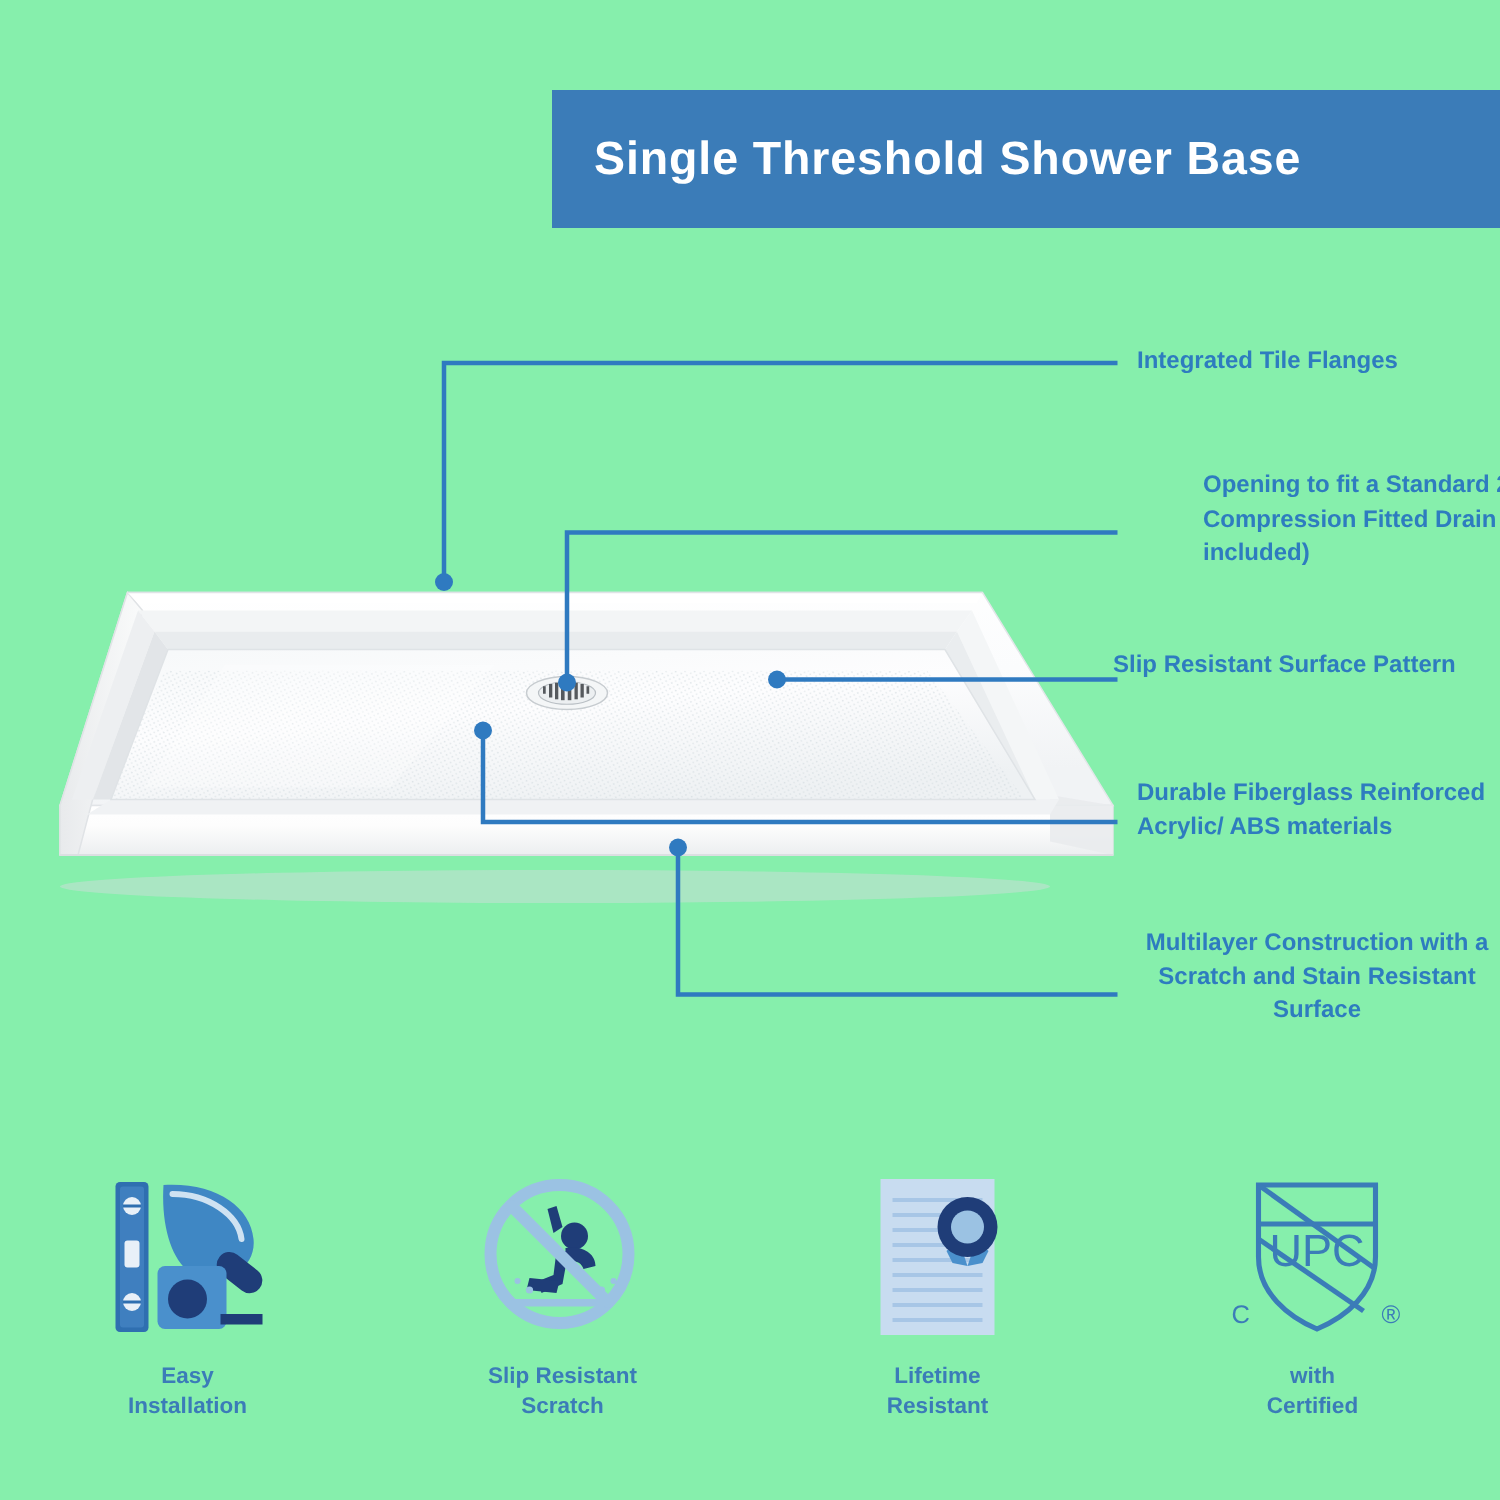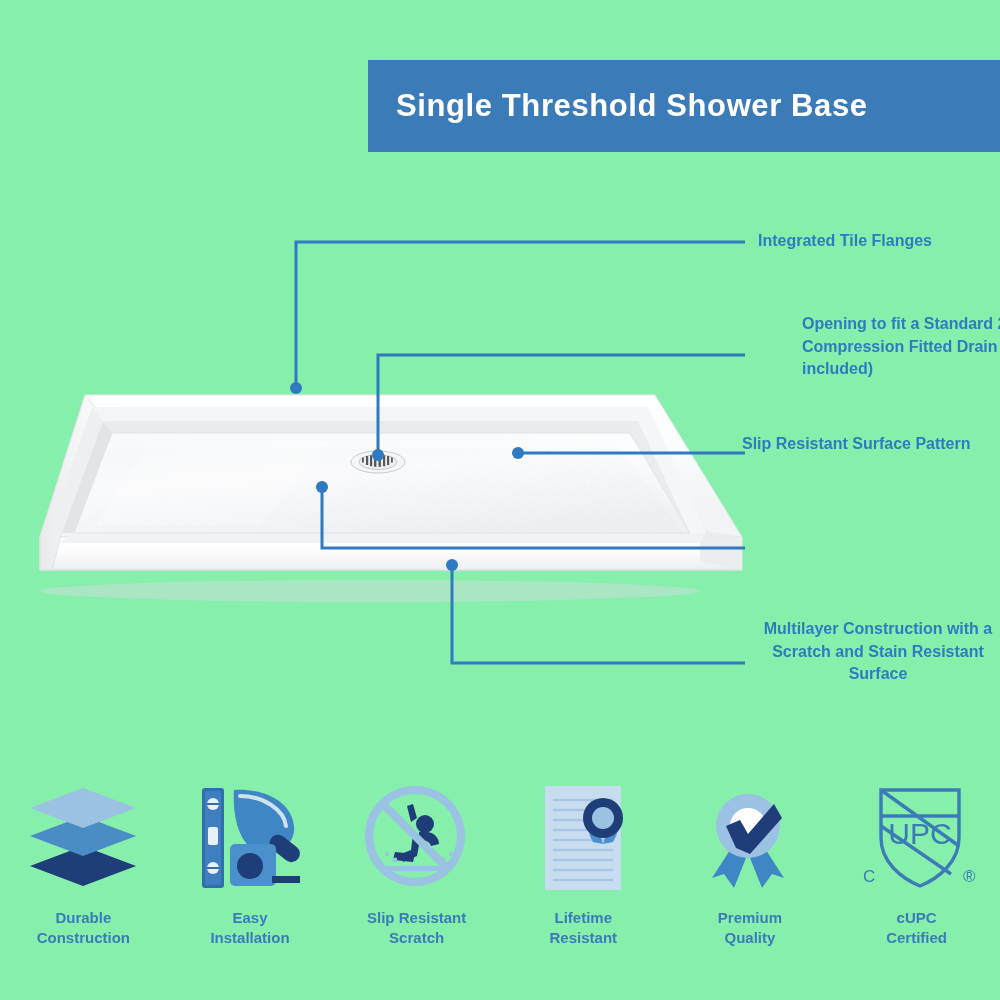--- a/index.html
+++ b/index.html
@@ -233,39 +233,31 @@
 Flanges</div>
 
   <div class="callout" style="left:758px; top:313px;margin-left:44px;">Opening to fit
 a Standard 2”
 Compression Fitted
 Drain (not included)</div>
 
   <div class="callout" style="left:730px; top:433px;margin-left:12px;">Slip Resistant
 Surface Pattern</div>
 
+  <div class="callout" style="left:758px; top:518px;">Durable Fiberglass
+Reinforced Acrylic/
+ABS materials</div>
 
   <div class="callout" style="left:758px; top:618px;text-align:center;">Multilayer
 Construction with a
 Scratch and Stain
 Resistant Surface</div>
 
   <div id="feature-strip">
 
-    <div class="feature">
-      <div class="feature-icon">
-        <svg width="120" height="112" viewBox="0 0 120 112">
-          <polygon points="60,64 113,84 60,104 7,84" fill="#1f3d78"></polygon>
-          <polygon points="60,34 113,54 60,74 7,54" fill="#4a8cc4"></polygon>
-          <polygon points="60,6 113,26 60,46 7,26" fill="#9bc2e3"></polygon>
-        </svg>
-      </div>
-      <div class="feature-label">Durable
-Construction</div>
-    </div>
 
     <div class="feature">
       <div class="feature-icon">
         <svg width="120" height="112" viewBox="0 0 120 112">
 
           <rect x="12" y="6" width="22" height="100" rx="3" fill="#2f6fb0"></rect>
           <rect x="15" y="9" width="16" height="94" rx="2" fill="#3f7fbf"></rect>
           <circle cx="23" cy="22" r="6" fill="#e8f0f8"></circle>
           <rect x="17" y="21" width="12" height="2" fill="#2f6fb0"></rect>
           <rect x="18" y="45" width="10" height="18" rx="2" fill="#e8f0f8"></rect>
@@ -331,50 +323,34 @@
           <polygon points="94,52 86,44 80,62 90,60" fill="#4a90cc"></polygon>
 
           <circle cx="80" cy="36" r="20" fill="#1f3d78"></circle>
           <circle cx="80" cy="36" r="11" fill="#9bc2e3"></circle>
         </svg>
       </div>
       <div class="feature-label">Lifetime
 Resistant</div>
     </div>
 
-    <div class="feature">
-      <div class="feature-icon">
-        <svg width="120" height="112" viewBox="0 0 120 112">
-
-          <polygon points="40,68 56,76 44,106 34,92 22,96" fill="#3f87c4"></polygon>
-          <polygon points="76,68 60,76 72,106 82,92 94,96" fill="#3f87c4"></polygon>
-
-          <circle cx="58" cy="44" r="32" fill="#9bc2e3"></circle>
-          <circle cx="58" cy="44" r="18" fill="#ffffff"></circle>
-
-          <polygon points="36,44 50,38 58,52 84,22 92,36 60,72 46,66" fill="#1f3d78"></polygon>
-        </svg>
-      </div>
-      <div class="feature-label">Premium
-Quality</div>
-    </div>
 
     <div class="feature">
       <div class="feature-icon">
         <svg width="124" height="112" viewBox="0 0 124 112">
           <g stroke="#3b7cb8" stroke-width="3.4" fill="none">
             <path d="M26,8 L104,8 L104,56 C104,80 84,96 65,104 C46,96 26,80 26,56 Z"></path>
             <line x1="26" y1="34" x2="104" y2="34"></line>
             <line x1="26" y1="8" x2="104" y2="64"></line>
             <line x1="26" y1="44" x2="96" y2="92"></line>
           </g>
           <text x="65" y="62" text-anchor="middle" fill="#3b7cb8" font-family="Liberation Sans, sans-serif" font-size="30">UPC</text>
           <text x="8" y="100" fill="#3b7cb8" font-family="Liberation Sans, sans-serif" font-size="17">C</text>
           <text x="108" y="100" fill="#3b7cb8" font-family="Liberation Sans, sans-serif" font-size="17">®</text>
         </svg>
       </div>
-      <div class="feature-label">cUPC
+      <div class="feature-label">with
 Certified</div>
     </div>
 
   </div>
 
 </div>
 
 </body></html>

